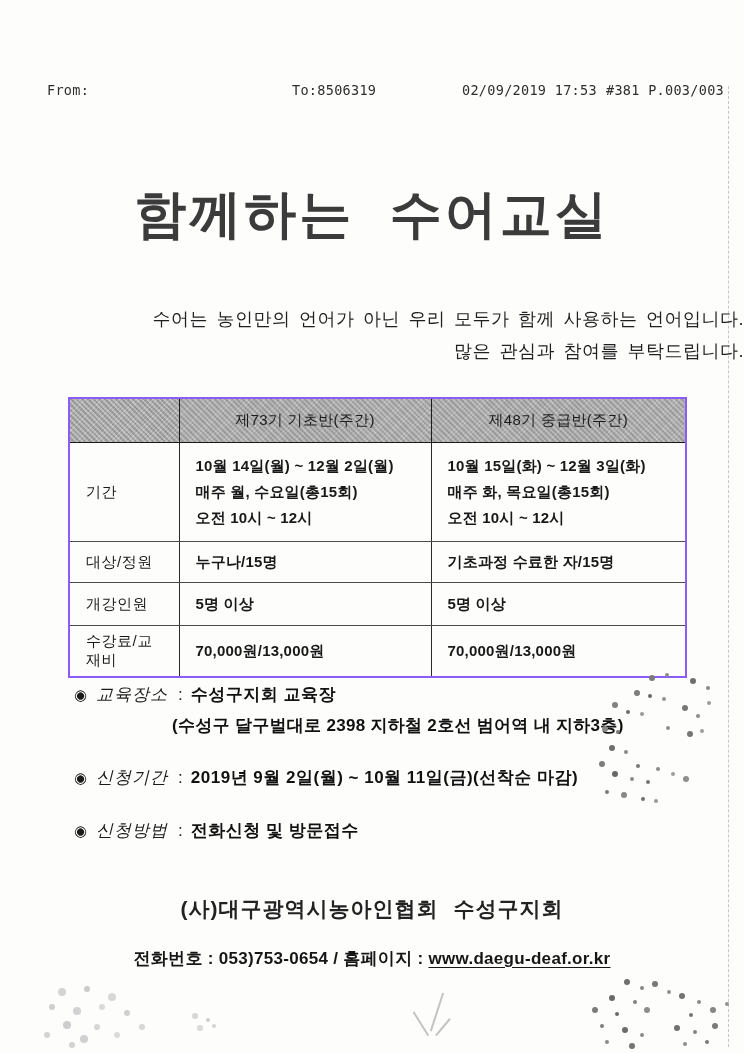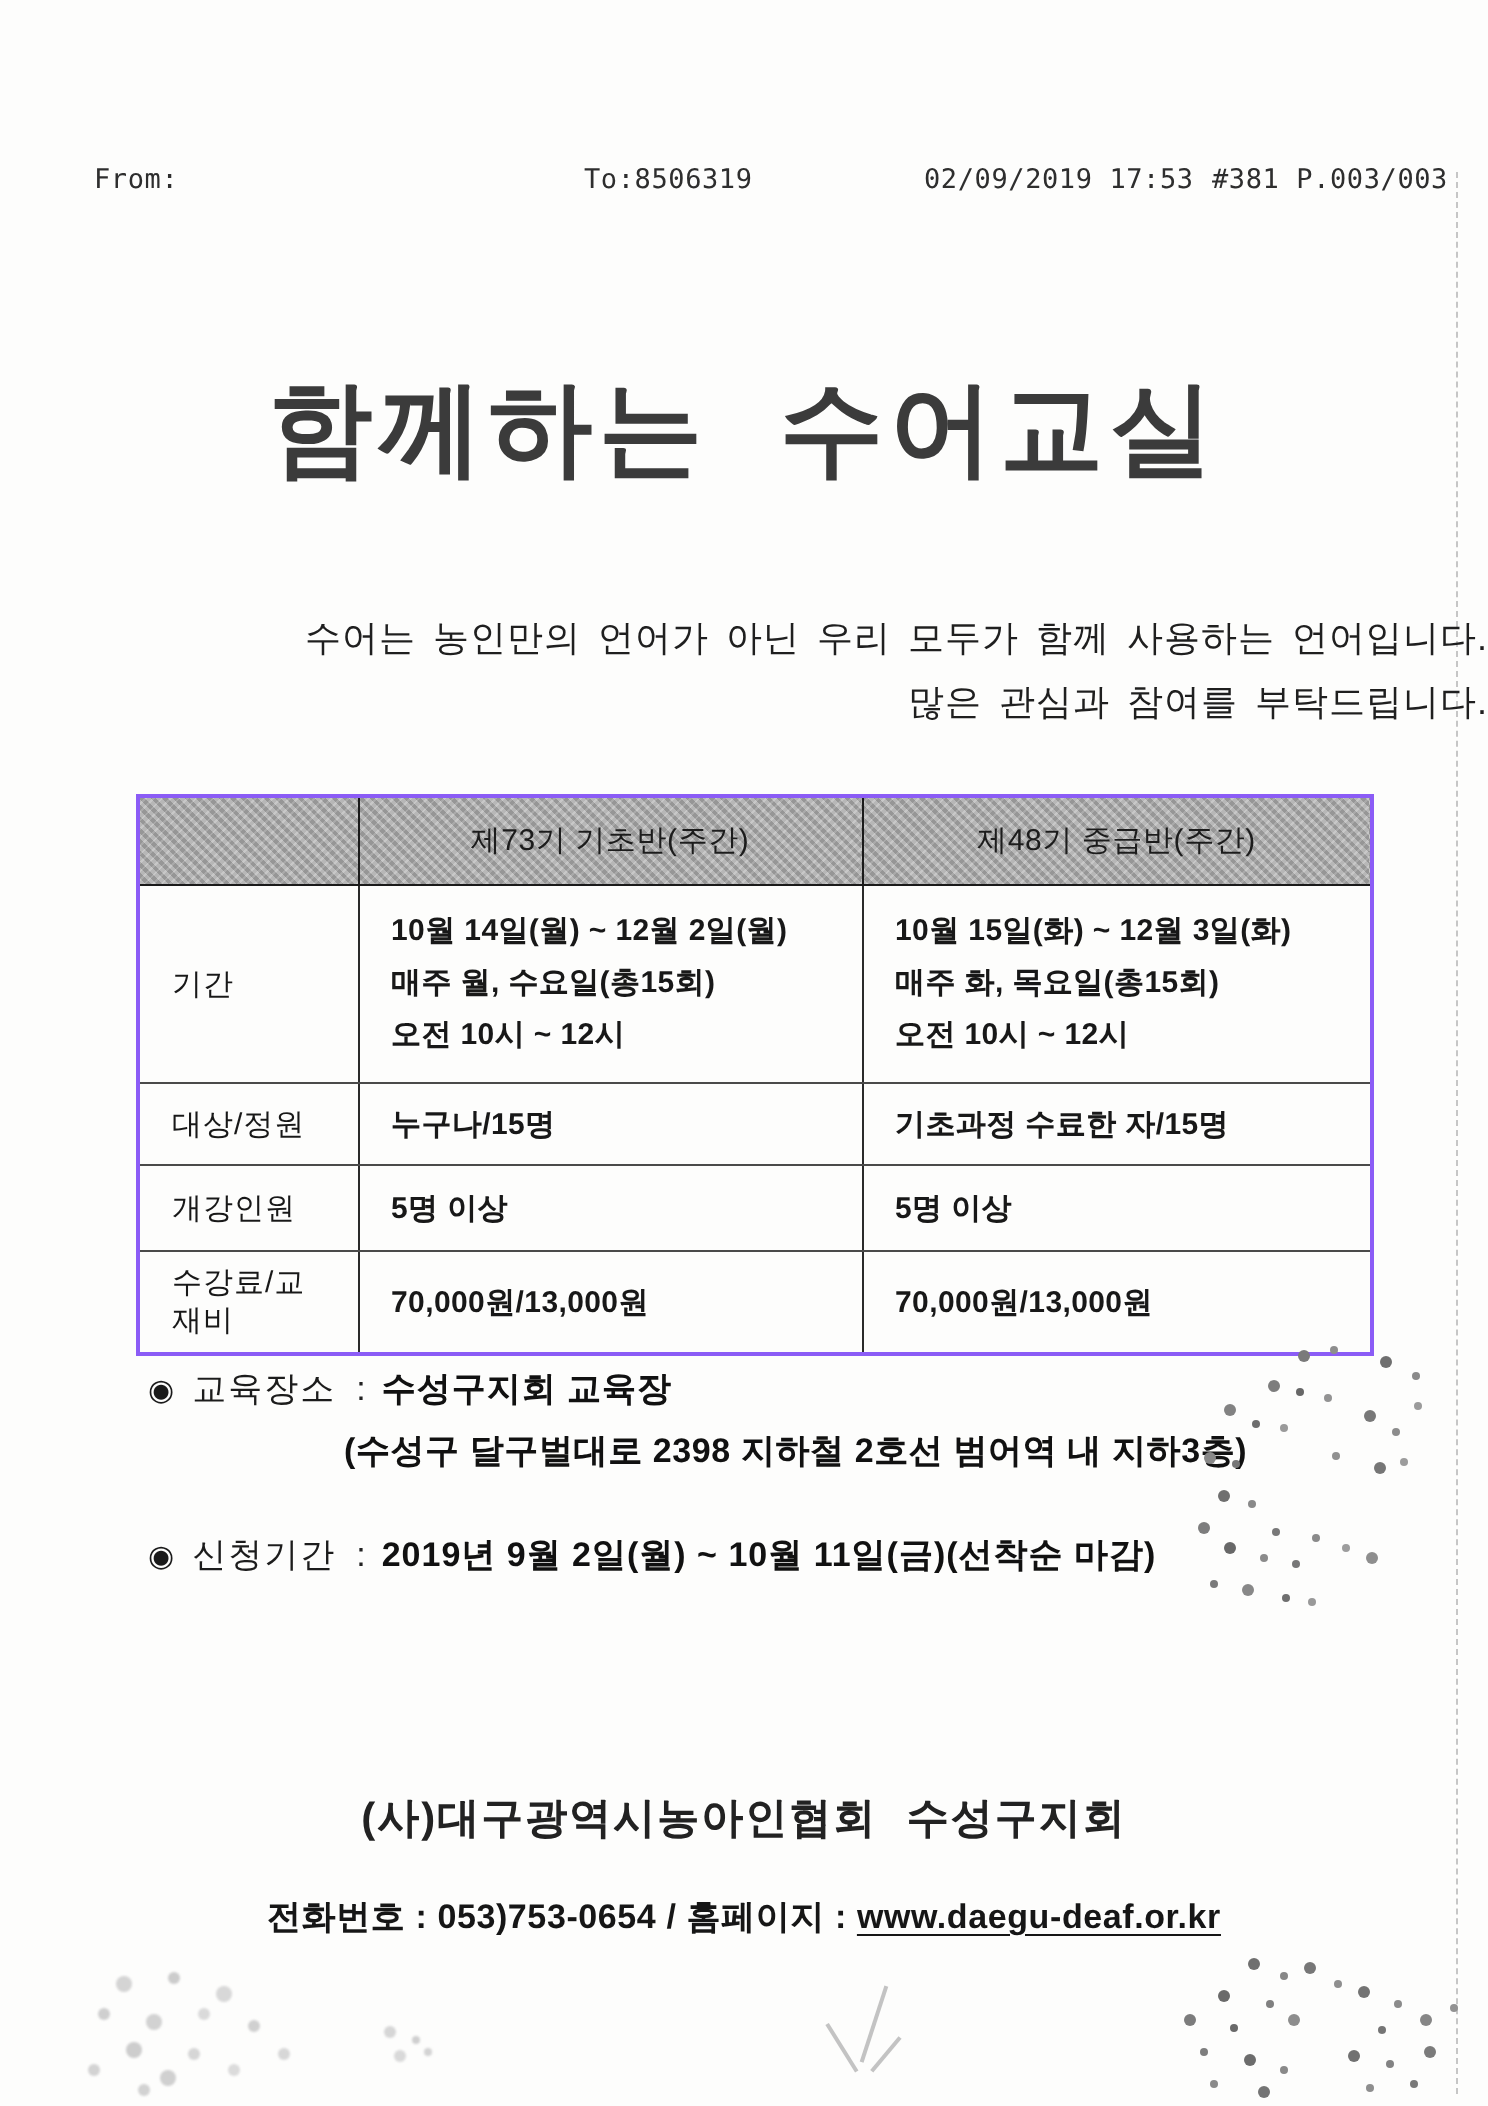--- a/index.html
+++ b/index.html
@@ -73,21 +73,21 @@
   td.data{font-weight:700;letter-spacing:.2px;}
   td.data .ln{display:block;line-height:26px;}
   tr.r-gigan td{height:86px;}
   tr.r-short td{height:28px;}
   tr.r-open td{height:30px;}
   tr.r-fee td{height:33px;}
 
   
   .notice{position:absolute;left:74px;white-space:nowrap;font-size:17px;}
   .notice .bullet{font-size:15px;margin-right:9px;color:#1a1a1a;}
-  .notice .nlabel{font-weight:400;color:#1c1c1c;letter-spacing:1px;}
+  .notice .nlabel{font-weight:400;color:#1c1c1c;letter-spacing:1px;font-style:italic;}
   .notice .colon{margin:0 8px 0 10px;font-weight:400;}
   .notice .nvalue{font-weight:700;color:#111;letter-spacing:.5px;}
   .n1{top:683px;}
   .n1sub{position:absolute;left:172px;top:714px;font-size:17px;font-weight:700;color:#111;letter-spacing:.3px;white-space:nowrap;}
   .n2{top:766px;}
   .n3{top:819px;}
 
   
   .footer-org{
     position:absolute;top:895px;left:0;width:100%;
@@ -215,20 +215,23 @@
 
   <div class="notice n1">
     <span class="bullet">◉</span><span class="nlabel">교육장소</span><span class="colon">:</span><span class="nvalue">수성구지회 교육장</span>
   </div>
   <div class="n1sub">(수성구 달구벌대로 2398 지하철 2호선 범어역 내 지하3층)</div>
 
   <div class="notice n2">
     <span class="bullet">◉</span><span class="nlabel">신청기간</span><span class="colon">:</span><span class="nvalue">2019년 9월 2일(월) ~ 10월 11일(금)(선착순 마감)</span>
   </div>
 
+  <div class="notice n3">
+    <span class="bullet">◉</span><span class="nlabel">신청방법</span><span class="colon">:</span><span class="nvalue">전화신청 및 방문접수</span>
+  </div>
 
   <div class="footer-org">(사)대구광역시농아인협회 수성구지회</div>
 
   <div class="footer-contact">
     <span>전화번호 : 053)753-0654 / 홈페이지 : </span><span class="site">www.daegu-deaf.or.kr</span>
   </div>
 
   <span class="dot noise-a"></span>
   <span class="dot noise-b"></span>
   <span class="dot noise-c"></span>

